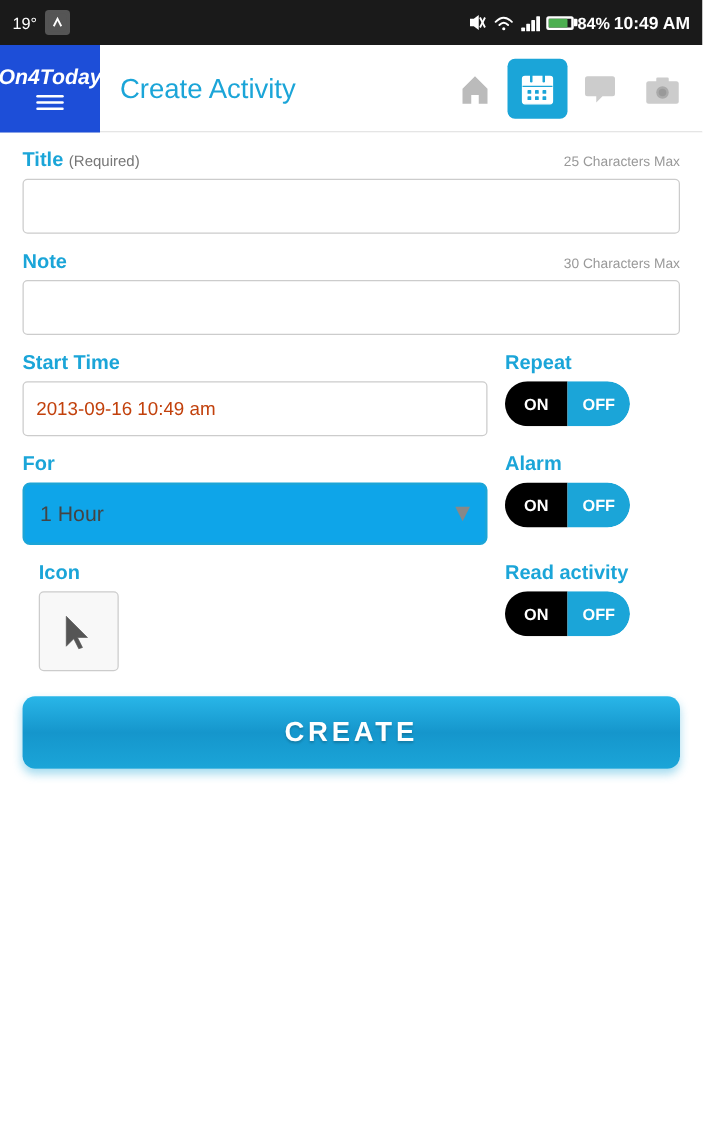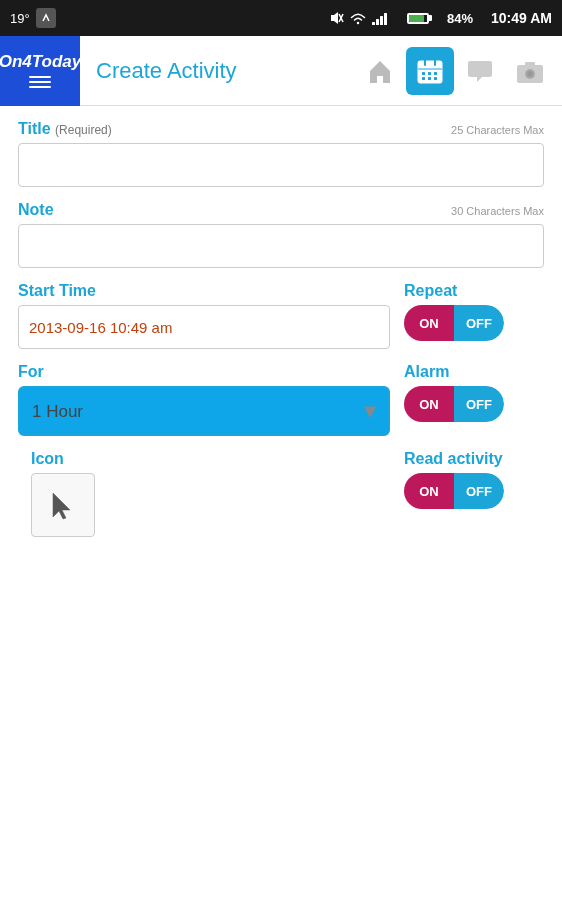--- a/index.html
+++ b/index.html
@@ -26,21 +26,21 @@
     }
     .status-left {
       display: flex;
       align-items: center;
       gap: 6px;
       justify-content: flex-end;
     }
     .status-right {
       display: flex;
       align-items: center;
-      gap: 18px;
+      gap: 3px;
       font-size: 13px;
       font-weight: bold;
     }
     .status-icons {
       display: flex;
       align-items: center;
       gap: 4px;
     }
     .battery-bar {
       display: inline-block;
@@ -224,21 +224,21 @@
     .toggle {
       display: inline-flex;
       border-radius: 20px;
       overflow: hidden;
       height: 36px;
       width: 100px;
       border: none;
     }
     .toggle-on {
       flex: 1;
-      background: #be185d;
+      background: #000000;
       color: #fff;
       font-size: 13px;
       font-weight: bold;
       display: flex;
       align-items: center;
       justify-content: center;
       cursor: pointer;
     }
     .toggle-off {
       flex: 1;
@@ -517,14 +517,15 @@
       <div class="toggle-container">
         <div class="toggle">
           <div class="toggle-on">ON</div>
           <div class="toggle-off">OFF</div>
         </div>
       </div>
     </div>
   </div>
 
   
+  <button class="create-btn">CREATE</button>
 
 </div>
 
 </body></html>

